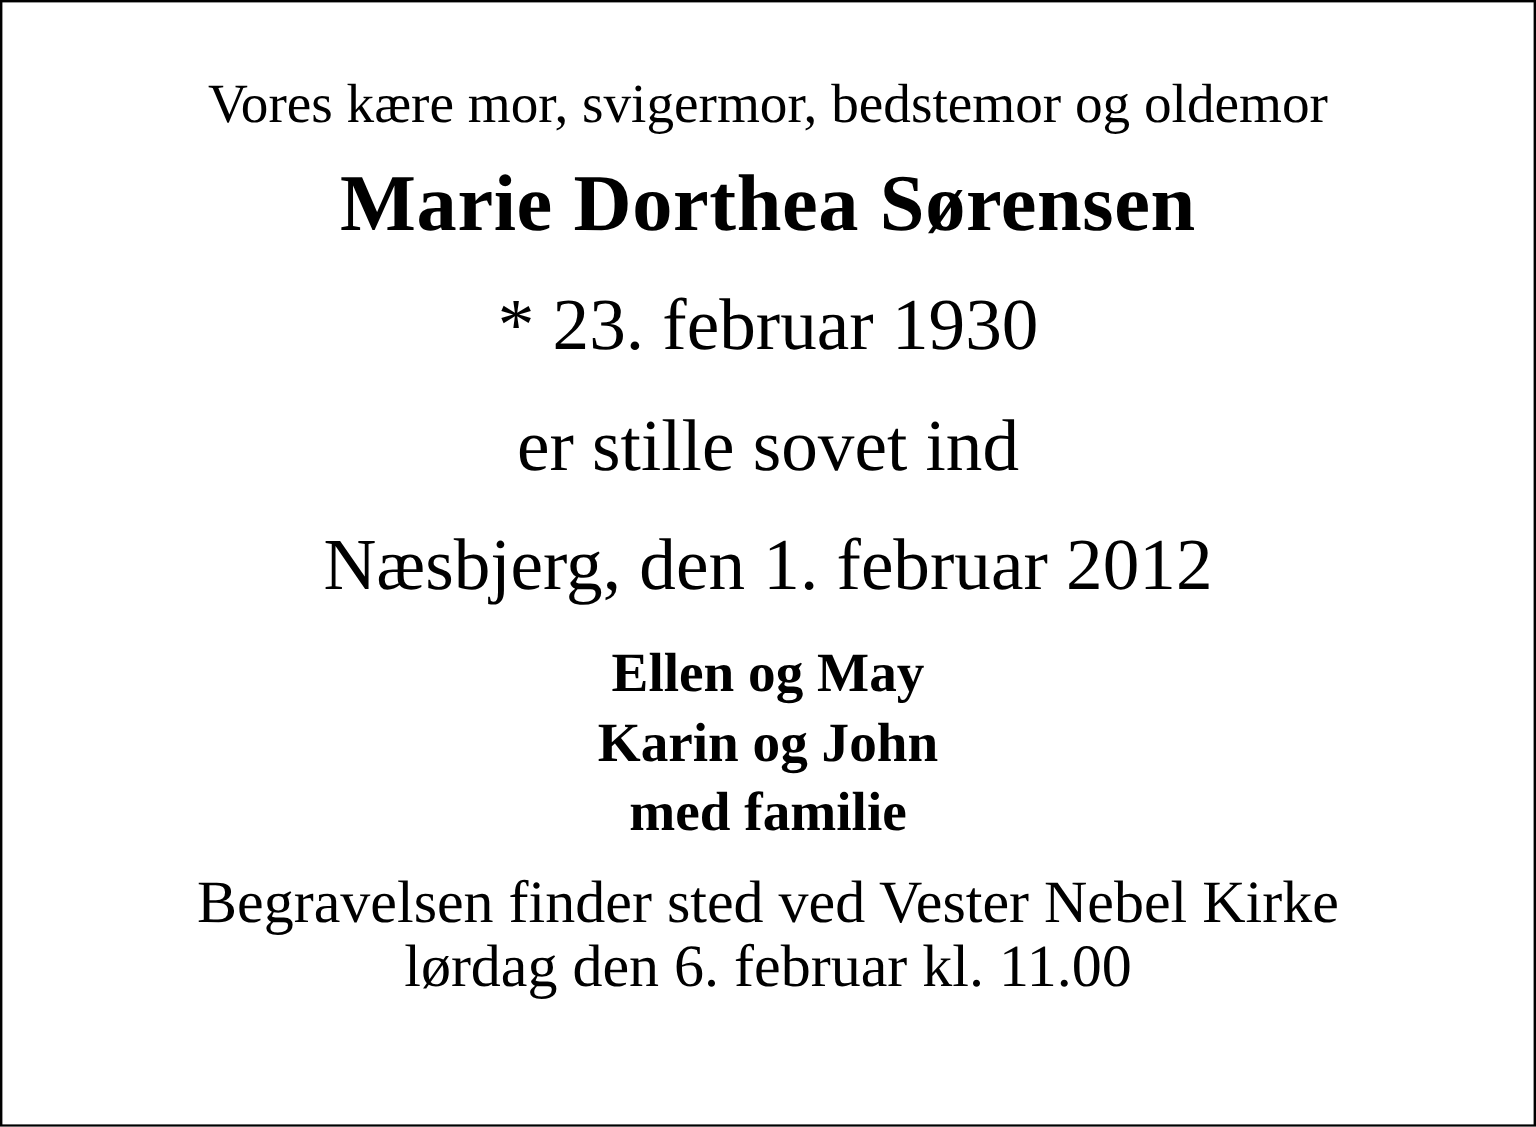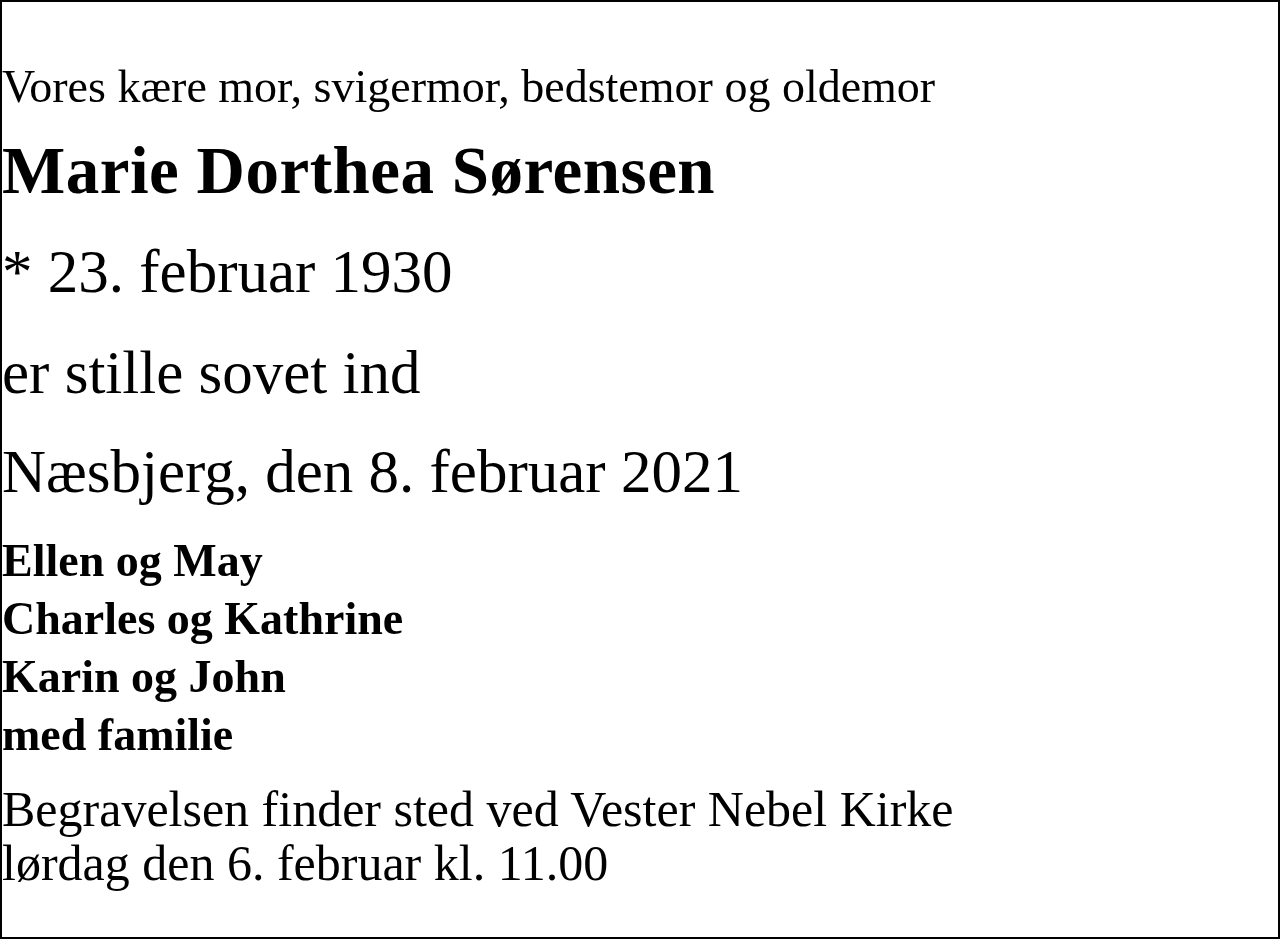--- a/index.html
+++ b/index.html
@@ -10,20 +10,21 @@
     background: #ffffff;
   }
 
   .notice-page {
     width: 1280px;
     height: 939px;
     background: #ffffff;
     border: 2px solid #000000;
     color: #000000;
     font-family: "Liberation Serif", "DejaVu Serif", serif;
+    text-align: center;
     overflow: hidden;
   }
 
   .intro-line {
     font-size: 46px;
     line-height: 1;
     padding-top: 62px;
     font-weight: normal;
   }
 
@@ -65,25 +66,24 @@
 <div class="notice-page">
 
   <p class="intro-line">Vores kære mor, svigermor, bedstemor og oldemor</p>
 
   <h1 class="deceased-name">Marie Dorthea Sørensen</h1>
 
   <p class="body-line birth-line">* 23. februar 1930</p>
 
   <p class="body-line death-line">er stille sovet ind</p>
 
-  <p class="body-line place-line">Næsbjerg, den 8. februar 2021</p>
+  <p class="body-line place-line">Næsbjerg, den 1. februar 2012</p>
 
   <div class="mourners-block">
     <div>Ellen og May</div>
-    <div>Charles og Kathrine</div>
     <div>Karin og John</div>
     <div>med familie</div>
   </div>
 
   <div class="funeral-block">
     <div>Begravelsen finder sted ved Vester Nebel Kirke</div>
     <div>lørdag den 6. februar kl. 11.00</div>
   </div>
 
 </div>

